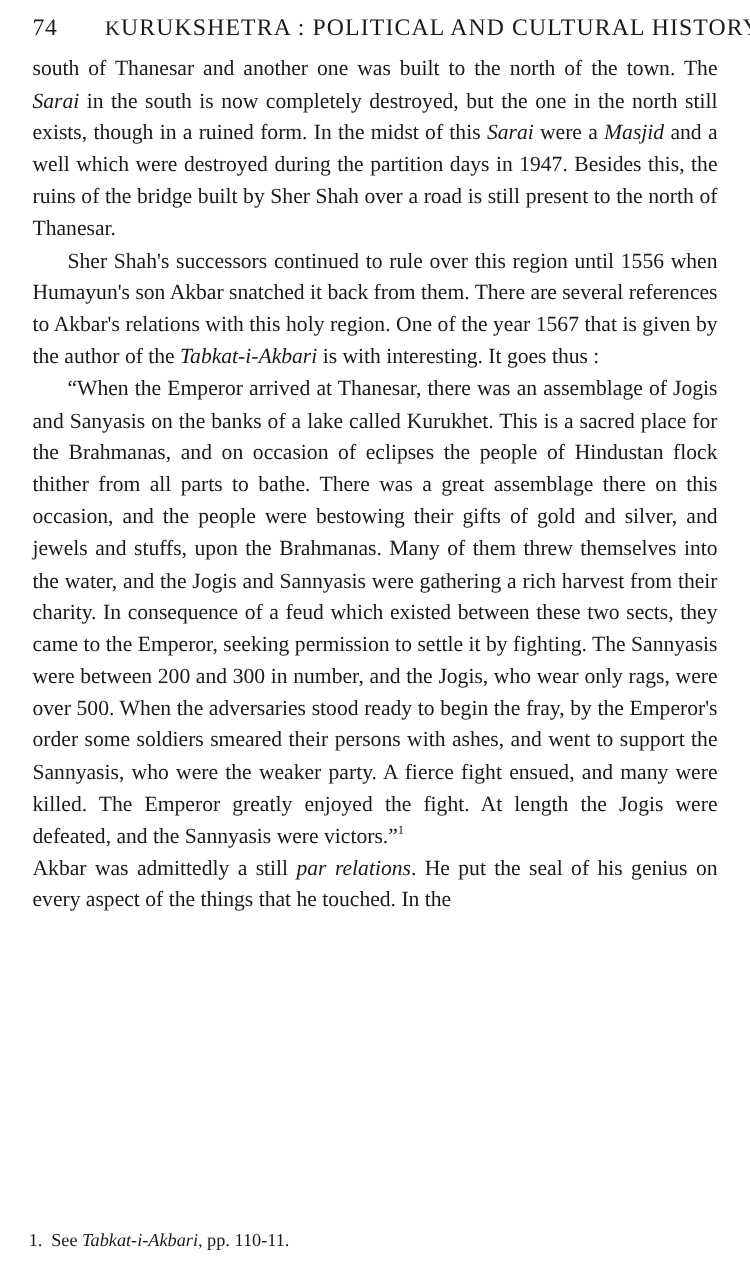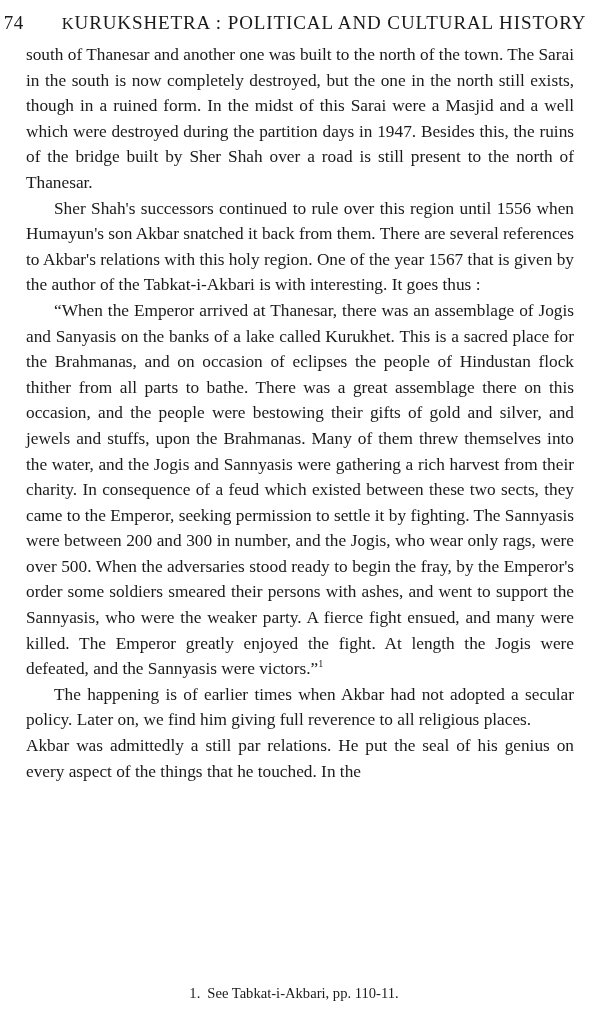--- a/index.html
+++ b/index.html
@@ -17,21 +17,21 @@
   .page {
     position: relative;
     width: 600px;
     height: 1017px;
     box-sizing: border-box;
     padding: 12px 26px 10px 26px;
   }
   .header {
     display: flex;
     align-items: baseline;
-    justify-content: center;
+    justify-content: space-between;
     margin: 0 0 6px 0;
     height: 24px;
   }
   .folio {
     font-size: 19px;
     letter-spacing: 0.5px;
     width: 58px;
     flex: 0 0 58px;
   }
   .running-head {
@@ -57,42 +57,42 @@
     margin: 0;
     text-indent: 0;
   }
   .body p.indent {
     text-indent: 28px;
   }
   .body p + p {
     margin-top: 0;
   }
   .ital {
+    font-style: italic;
   }
   .sec-head {
     font-size: 15.2px;
     letter-spacing: 0.8px;
     text-transform: uppercase;
     font-variant: small-caps;
     margin: 21px 0 16px 0;
   }
   .sec-head .cap {
     font-size: 17.6px;
   }
   sup {
     font-size: 10px;
     vertical-align: super;
     line-height: 0;
   }
   .footnote-area {
     position: absolute;
-    left: 14px;
+    left: 23px;
     right: 26px;
     bottom: 14px;
-    text-align: center;
   }
   .footnote {
     font-size: 14.6px;
     line-height: 19px;
   }
   .fn-num {
     margin-right: 7px;
   }
 </style>
 </head>
@@ -105,21 +105,20 @@
     <div class="running-head">
       <span>K</span><span class="small">URUKSHETRA : POLITICAL AND CULTURAL HISTORY</span>
     </div>
   </div>
 
   <div class="body">
     <div id="paras">
         <p><span>south of Thanesar and  another  one was built to the north of the town.   The </span><span class="ital">Sarai</span><span> in the south is now  completely destroyed, but the one in the north still exists, though  in  a  ruined  form.    In the midst of this </span><span class="ital">Sarai</span><span> were a </span><span class="ital">Masjid</span><span> and a well which were destroyed during  the  partition  days  in  1947.   Besides this,  the ruins  of the bridge built  by  Sher  Shah  over a road is  still  present  to the north of Thanesar.</span></p>
         <p class="indent"><span>Sher Shah's successors continued to rule over this region until 1556 when Humayun's son Akbar  snatched  it back from them. There are several references to Akbar's relations with this holy region.   One of the year 1567 that is given  by  the  author of the </span><span class="ital">Tabkat-i-Akbari</span><span> is with interesting.   It goes thus :</span></p>
         <p class="indent"><span>“When the Emperor arrived at Thanesar, there was an assemblage of Jogis and Sanyasis on the banks of a lake called Kurukhet. This is a sacred place for the Brahmanas, and on occasion of eclipses the people of Hindustan flock thither from all parts to bathe. There was a great assemblage there on this occasion, and the people were bestowing their gifts of gold and silver, and jewels and stuffs, upon the Brahmanas.   Many of them threw  themselves  into the water, and the Jogis and Sannyasis were gathering a rich harvest from their charity.   In consequence of a feud which existed between these two sects, they came to the Emperor, seeking  permission  to settle it by fighting.   The Sannyasis  were  between 200 and 300 in number, and the Jogis, who wear only rags, were over 500. When the adversaries  stood ready  to begin the fray, by the Emperor's order some soldiers smeared  their  persons  with  ashes,  and  went  to support the Sannyasis, who were the weaker party.   A  fierce fight ensued, and many were killed.   The Emperor greatly enjoyed the fight.   At length the Jogis were defeated,  and  the Sannyasis were victors.”</span><sup>1</sup></p>
-        <p class="indent"><span>The happening is of earlier times when Akbar had not adopted a secular policy.   Later on, we find him giving full reverence to all religious places.</span></p>
       </div>
     <div id="paras-after">
         <p><span>Akbar was admittedly a still </span><span class="ital">par relations</span><span>.   He  put the seal of his genius on every aspect of the  things  that  he  touched.   In  the</span></p>
       </div>
   </div>
 
   <div class="footnote-area">
     <div class="footnote">
       <span class="fn-num">1.</span><span>See </span><span class="ital">Tabkat-i-Akbari</span><span>, pp. 110-11.</span>
     </div>

